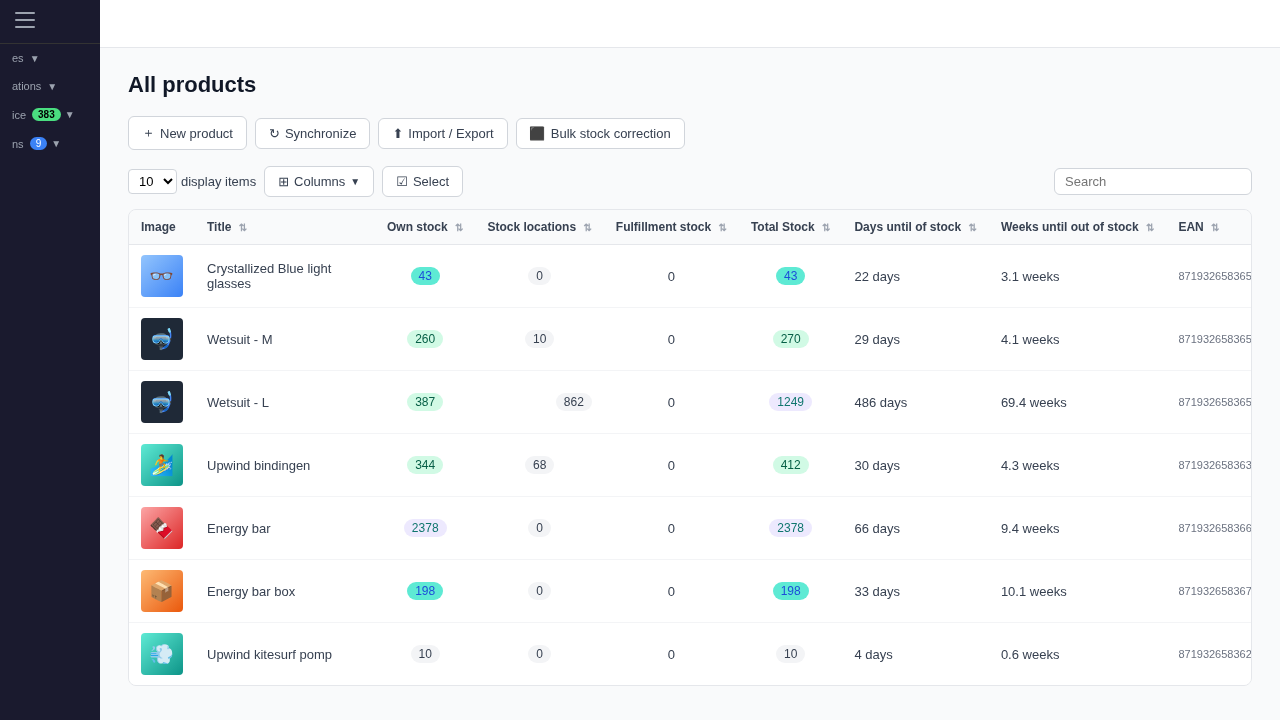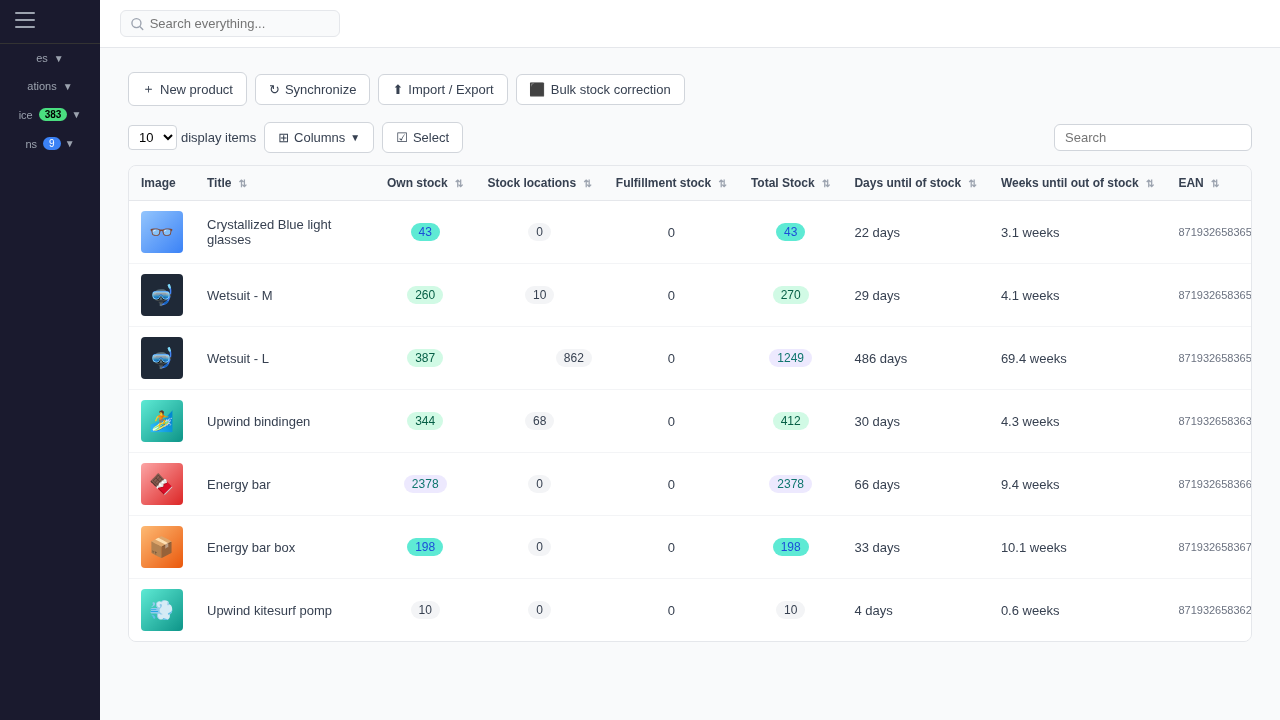--- a/index.html
+++ b/index.html
@@ -267,21 +267,21 @@
 
     
     .sidebar-item {
       width: 100%;
       padding: 8px 12px;
       color: #9ca3af;
       font-size: 11px;
       cursor: pointer;
       display: flex;
       align-items: center;
-      justify-content: center;
+      justify-content: flex-start;
       gap: 6px;
     }
     .sidebar-chevron { font-size: 10px; }
   </style>
 </head>
 <body>
 
 <div class="sidebar">
   <div class="sidebar-menu-icon">
     <svg width="20" height="16" viewBox="0 0 20 16" fill="none" xmlns="http://www.w3.org/2000/svg">
@@ -311,31 +311,25 @@
     <div style="display:flex;align-items:center;gap:4px;">
       <span class="badge-blue">9</span>
       <span class="sidebar-chevron">▼</span>
     </div>
   </div>
 </div>
 
 <div class="main">
 
   <div class="header">
-    <div class="search-box">
-      <svg width="14" height="14" viewBox="0 0 14 14" fill="none">
-        <circle cx="6" cy="6" r="5" stroke="#9ca3af" stroke-width="1.5"></circle>
-        <line x1="10" y1="10" x2="13" y2="13" stroke="#9ca3af" stroke-width="1.5" stroke-linecap="round"></line>
-      </svg>
-      <input type="text" placeholder="Search everything..." style="">
-    </div>
   </div>
 
   <div class="content">
 
+    <div class="page-title">All products</div>
 
     <div class="toolbar">
       <button class="btn btn-primary">
         <span>＋</span>
         <span>New product</span>
       </button>
       <button class="btn">
         <span>↻</span>
         <span>Synchronize</span>
       </button>

